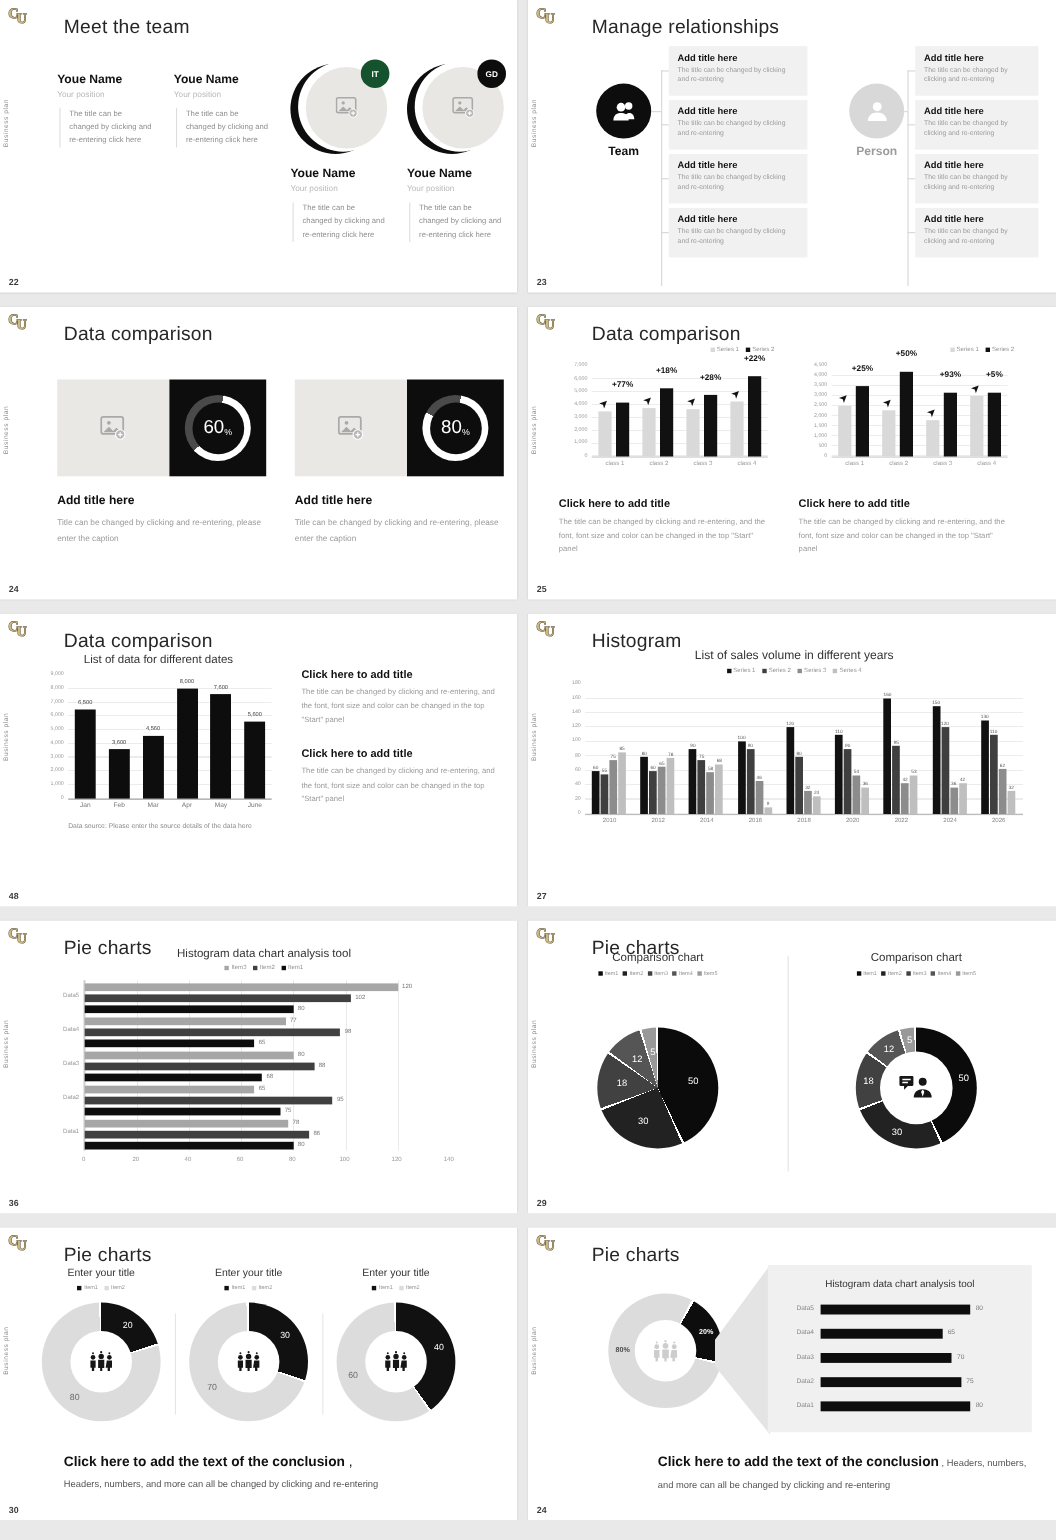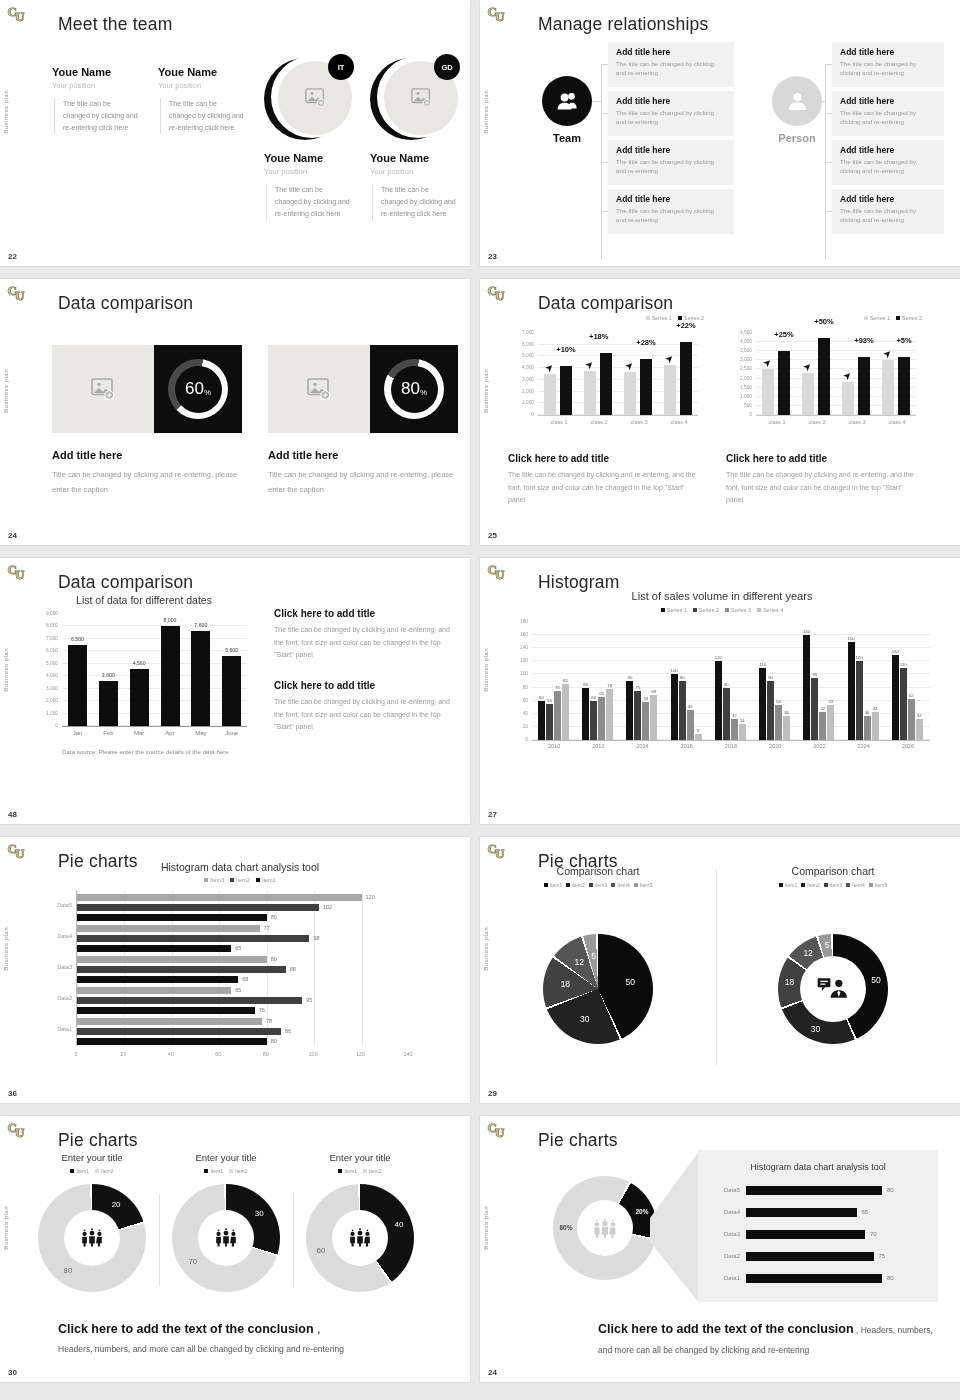--- a/index.html
+++ b/index.html
@@ -48,21 +48,21 @@
                 <span style="display: flex;">
                   <svg viewBox="0 0 24 22" width="21" height="19.32">
                     <rect x="1" y="1" width="20" height="15.5" rx="2" fill="none" stroke="#a9a9a9" stroke-width="1.6"></rect>
                     <circle cx="8" cy="6.3" r="1.7" fill="#a9a9a9"></circle>
                     <path d="M3 15l5-5 3.8 3.8 3-3L19.5 15z" fill="#a9a9a9"></path>
                     <circle cx="18.3" cy="17" r="4.3" fill="#b9b9b9" stroke="#fff" stroke-width="1"></circle>
                     <path d="M18.3 14.9v4.2M16.2 17h4.2" stroke="#fff" stroke-width="1.2" fill="none"></path>
                   </svg>
                 </span>
               </div>
-              <div style="position: absolute; right: 0px; top: -2px; width: 26px; height: 26px; border-radius: 50%; background: #000000; color: rgb(255, 255, 255); font-size: 7.5px; font-weight: bold; display: flex; align-items: center; justify-content: center;">IT</div>
+              <div style="position: absolute; right: 0px; top: -2px; width: 26px; height: 26px; border-radius: 50%; background: #14532d; color: rgb(255, 255, 255); font-size: 7.5px; font-weight: bold; display: flex; align-items: center; justify-content: center;">IT</div>
             </div>
             <div style="position: static; margin-top: 10px; font-size: 11px; font-weight: bold; color: rgb(17, 17, 17);">Youe Name</div>
             <div style="position: static; margin-top: 3px; font-size: 7.5px; color: rgb(185, 185, 185);">Your position</div>
             <div style="position: static; margin-top: 8px; margin-left: 2px; padding-left: 8px; border-left: 1px solid rgb(221, 221, 221); font-size: 7px; line-height: 1.7; color: rgb(143, 143, 143); width: 76px;">The title can be changed by clicking and re-entering click here</div>
           </div>
           <div style="position: static; width: 90px;">
             <div style="position: relative; width: 90px; height: 86px;">
               <div style="position: absolute; left: 0px; top: 2px; width: 82px; height: 82px; border-radius: 50%; background: rgb(13, 13, 13);"></div>
               <div style="position: absolute; left: 7px; top: 0px; width: 82px; height: 82px; border-radius: 50%; background: rgb(255, 255, 255);"></div>
               <div style="position: absolute; left: 14px; top: 5px; width: 74px; height: 74px; border-radius: 50%; background: rgb(233, 231, 227); display: flex; align-items: center; justify-content: center;">
@@ -257,26 +257,26 @@
           <div style="position: absolute; left: 0px; top: 97px; width: 26px; text-align: right; font-size: 4.8px; color: rgb(153, 153, 153);">0</div>
           <div style="position: absolute; left: 0px; top: 85.2857px; width: 26px; text-align: right; font-size: 4.8px; color: rgb(153, 153, 153);">1,000</div>
           <div style="position: absolute; left: 0px; top: 73.5714px; width: 26px; text-align: right; font-size: 4.8px; color: rgb(153, 153, 153);">2,000</div>
           <div style="position: absolute; left: 0px; top: 61.8571px; width: 26px; text-align: right; font-size: 4.8px; color: rgb(153, 153, 153);">3,000</div>
           <div style="position: absolute; left: 0px; top: 50.1429px; width: 26px; text-align: right; font-size: 4.8px; color: rgb(153, 153, 153);">4,000</div>
           <div style="position: absolute; left: 0px; top: 38.4286px; width: 26px; text-align: right; font-size: 4.8px; color: rgb(153, 153, 153);">5,000</div>
           <div style="position: absolute; left: 0px; top: 26.7143px; width: 26px; text-align: right; font-size: 4.8px; color: rgb(153, 153, 153);">6,000</div>
           <div style="position: absolute; left: 0px; top: 15px; width: 26px; text-align: right; font-size: 4.8px; color: rgb(153, 153, 153);">7,000</div>
           <div style="position: absolute; left: 36px; bottom: 32px; width: 12px; height: 41px; background: rgb(217, 217, 217);"></div>
           <div style="position: absolute; left: 52px; bottom: 32px; width: 12px; height: 49.2px; background: rgb(17, 17, 17);"></div>
-          <div style="position: absolute; left: 41px; bottom: 93.2px; width: 34px; text-align: center; font-size: 7.5px; font-weight: bold; color: rgb(17, 17, 17);">+10%</div>
+          <div style="position: absolute; left: 41px; bottom: 93.2px; width: 34px; text-align: center; font-size: 7.5px; font-weight: bold; color: rgb(17, 17, 17);">+77%</div>
           <div style="position: absolute; left: 37px; bottom: 74px; font-size: 10px; color: rgb(17, 17, 17); transform: rotate(-45deg);">➤</div>
           <div style="position: absolute; left: 31px; top: 104px; width: 40px; text-align: center; font-size: 5.5px; color: rgb(153, 153, 153);">class 1</div>
           <div style="position: absolute; left: 76px; bottom: 32px; width: 12px; height: 44.5143px; background: rgb(217, 217, 217);"></div>
           <div style="position: absolute; left: 92px; bottom: 32px; width: 12px; height: 62.0857px; background: rgb(17, 17, 17);"></div>
-          <div style="position: absolute; left: 81px; bottom: 106.086px; width: 34px; font-size: 7.5px; font-weight: bold; color: rgb(17, 17, 17);">+18%</div>
+          <div style="position: absolute; left: 81px; bottom: 106.086px; width: 34px; text-align: center; font-size: 7.5px; font-weight: bold; color: rgb(17, 17, 17);">+18%</div>
           <div style="position: absolute; left: 77px; bottom: 77.5143px; font-size: 10px; color: rgb(17, 17, 17); transform: rotate(-45deg);">➤</div>
           <div style="position: absolute; left: 71px; top: 104px; width: 40px; text-align: center; font-size: 5.5px; color: rgb(153, 153, 153);">class 2</div>
           <div style="position: absolute; left: 116px; bottom: 32px; width: 12px; height: 43.3429px; background: rgb(217, 217, 217);"></div>
           <div style="position: absolute; left: 132px; bottom: 32px; width: 12px; height: 56.2286px; background: rgb(17, 17, 17);"></div>
           <div style="position: absolute; left: 121px; bottom: 100.229px; width: 34px; text-align: center; font-size: 7.5px; font-weight: bold; color: rgb(17, 17, 17);">+28%</div>
           <div style="position: absolute; left: 117px; bottom: 76.3429px; font-size: 10px; color: rgb(17, 17, 17); transform: rotate(-45deg);">➤</div>
           <div style="position: absolute; left: 111px; top: 104px; width: 40px; text-align: center; font-size: 5.5px; color: rgb(153, 153, 153);">class 3</div>
           <div style="position: absolute; left: 156px; bottom: 32px; width: 12px; height: 50.3714px; background: rgb(217, 217, 217);"></div>
           <div style="position: absolute; left: 172px; bottom: 32px; width: 12px; height: 72.6286px; background: rgb(17, 17, 17);"></div>
           <div style="position: absolute; left: 161px; bottom: 116.629px; width: 34px; text-align: center; font-size: 7.5px; font-weight: bold; color: rgb(17, 17, 17);">+22%</div>

